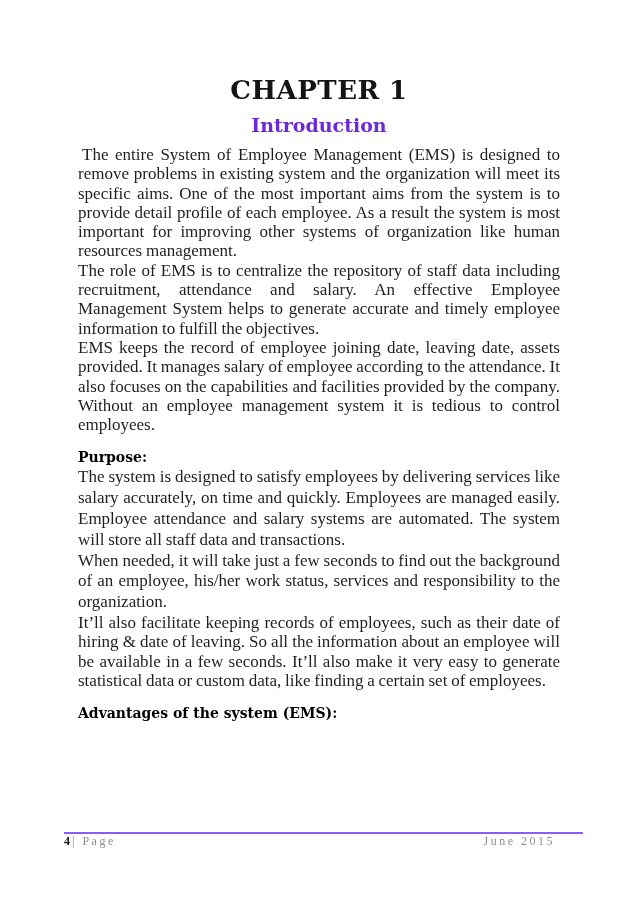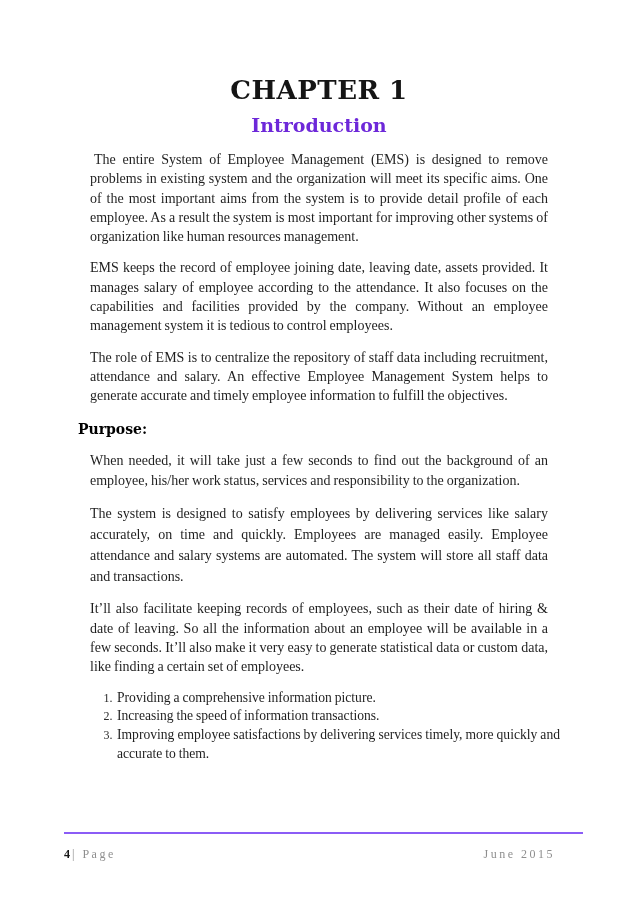--- a/index.html
+++ b/index.html
@@ -33,23 +33,23 @@
   h2.section {
     margin: 6px 0 0 0;
     font-family: "DejaVu Serif", serif;
     font-weight: 700;
     font-size: 19px;
     line-height: 25px;
     text-align: center;
     color: #6d28d9;
   }
   .bodytext p {
-    margin: 12px;
+    margin: 0;
     text-align: justify;
-    font-size: 14px;
+    font-size: 17px;
     line-height: 19.3px;
     word-spacing: -0.5px;
   }
   .intro-block {
     margin-top: 7px;
   }
   .intro-block p.first {
     text-indent: 4px;
   }
   h3.subhead {
@@ -105,53 +105,48 @@
   }
   .footer .doctitle {
     letter-spacing: 3.5px;
     white-space: nowrap;
     transform: translateX(-20px);
   }
   .footer .docdate {
     letter-spacing: 2.5px;
     white-space: nowrap;
     margin-right: 28px;
-    margin-top: 13px;
   }
 </style>
 </head>
 <body>
 
 <div class="page">
   <div class="content">
 
     <h1 class="chapter">CHAPTER 1</h1>
 
     <h2 class="section">Introduction</h2>
 
     <div class="bodytext intro-block">
       <p class="first">The entire System of Employee Management (EMS) is designed to remove problems in existing system and the organization will meet its specific aims. One of the most important aims from the system is to provide detail profile of each employee. As a result the system is most important for improving other systems of organization like human resources management.</p>
+      <p>The role of EMS is to centralize the repository of staff data including recruitment, attendance and salary. An effective Employee Management System helps to generate accurate and timely employee information to fulfill the objectives.</p>
       <p>EMS keeps the record of employee joining date, leaving date, assets provided. It manages salary of employee according to the attendance. It also focuses on the capabilities and facilities provided by the company. Without an employee management system it is tedious to control employees.</p>
-      <p>The role of EMS is to centralize the repository of staff data including recruitment, attendance and salary. An effective Employee Management System helps to generate accurate and timely employee information to fulfill the objectives.</p>
     </div>
 
     <h3 class="subhead">Purpose:</h3>
 
     <div class="bodytext purpose-block">
+      <p class="loose">The system is designed to satisfy employees by delivering services like salary accurately, on time and quickly. Employees are managed easily. Employee attendance and salary systems are automated. The system will store all staff data and transactions.</p>
       <p class="loose">When needed, it will take just a few seconds to find out the background of an employee, his/her work status, services and responsibility to the organization.</p>
-      <p class="loose">The system is designed to satisfy employees by delivering services like salary accurately, on time and quickly. Employees are managed easily. Employee attendance and salary systems are automated. The system will store all staff data and transactions.</p>
       <p>It’ll also facilitate keeping records of employees, such as their date of hiring &amp; date of leaving. So all the information about an employee will be available in a few seconds. It’ll also make it very easy to generate statistical data or custom data, like finding a certain set of employees.</p>
     </div>
 
+    <h3 class="subhead">Advantages of the system (EMS):</h3>
 
-    <ol class="advantages">
-      <li>Providing a comprehensive information picture.</li>
-      <li>Increasing the speed of information transactions.</li>
-      <li>Improving employee satisfactions by delivering services timely, more quickly and accurate to them.</li>
-    </ol>
 
   </div>
 
   <div class="footer">
     <span class="pagegroup"><span class="pagenum">4</span><span class="pagelabel">| Page</span></span>
     <span class="docdate">June 2015</span>
   </div>
 </div>
 
 </body></html>

